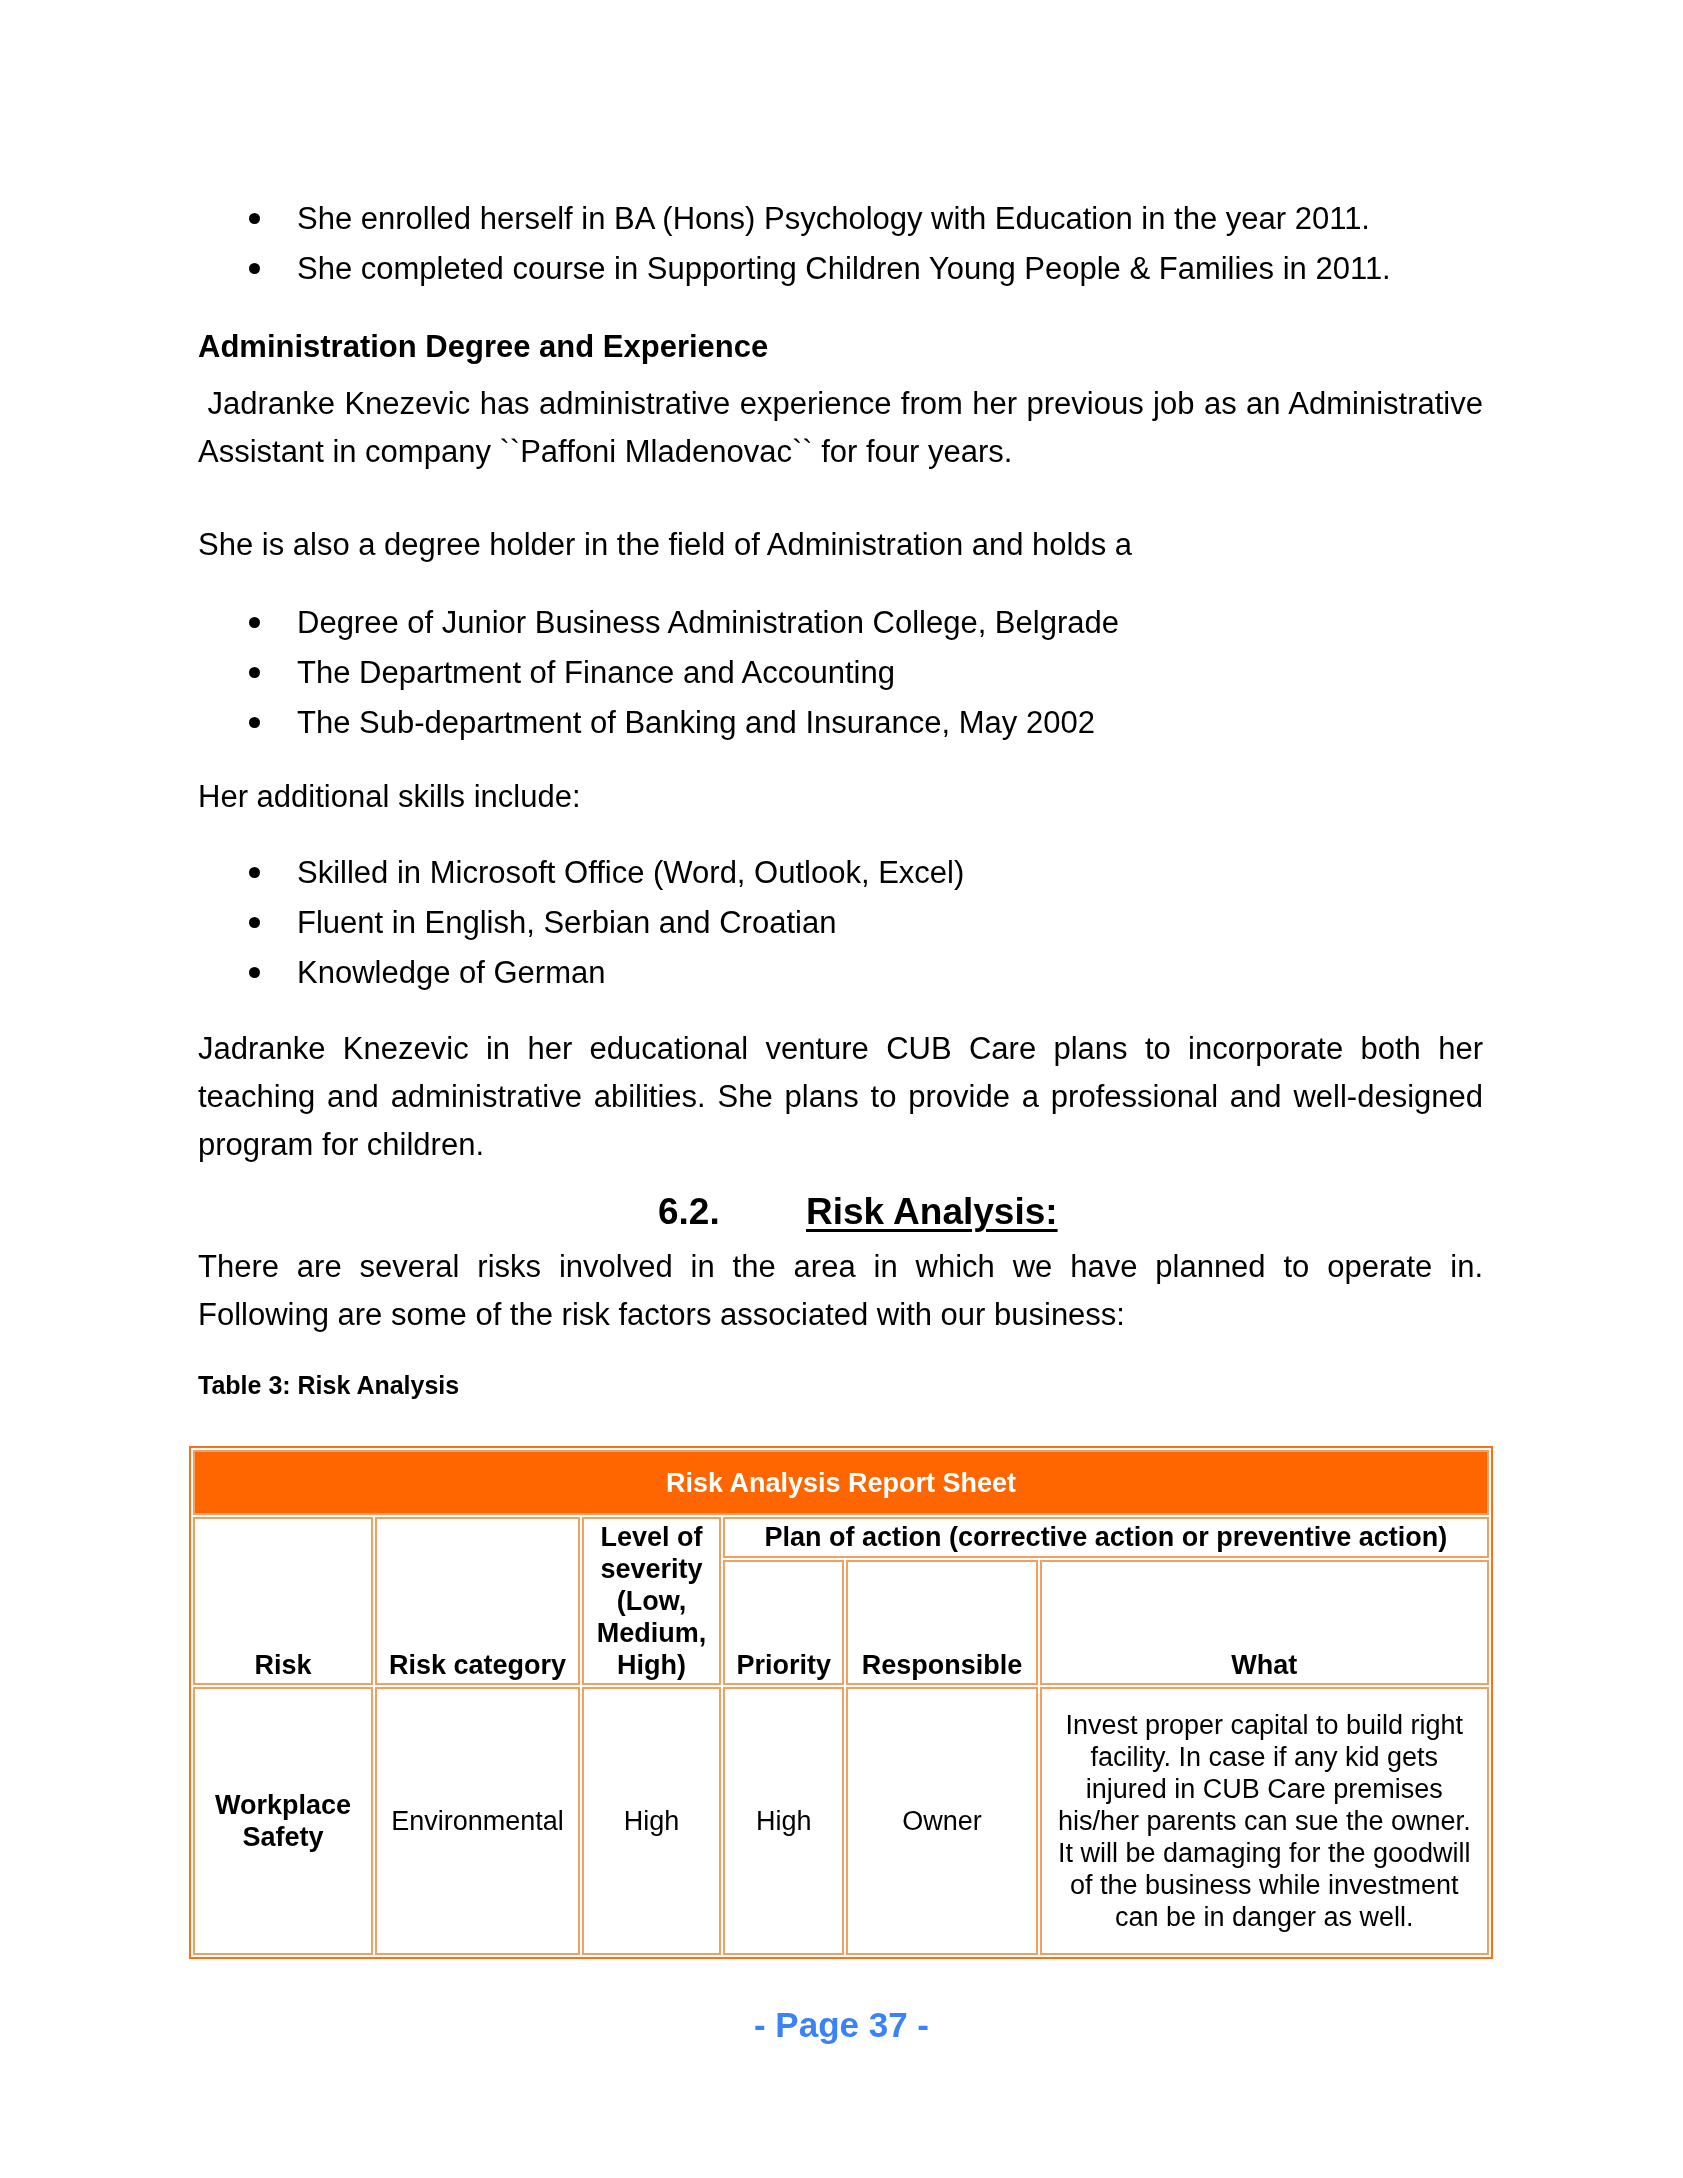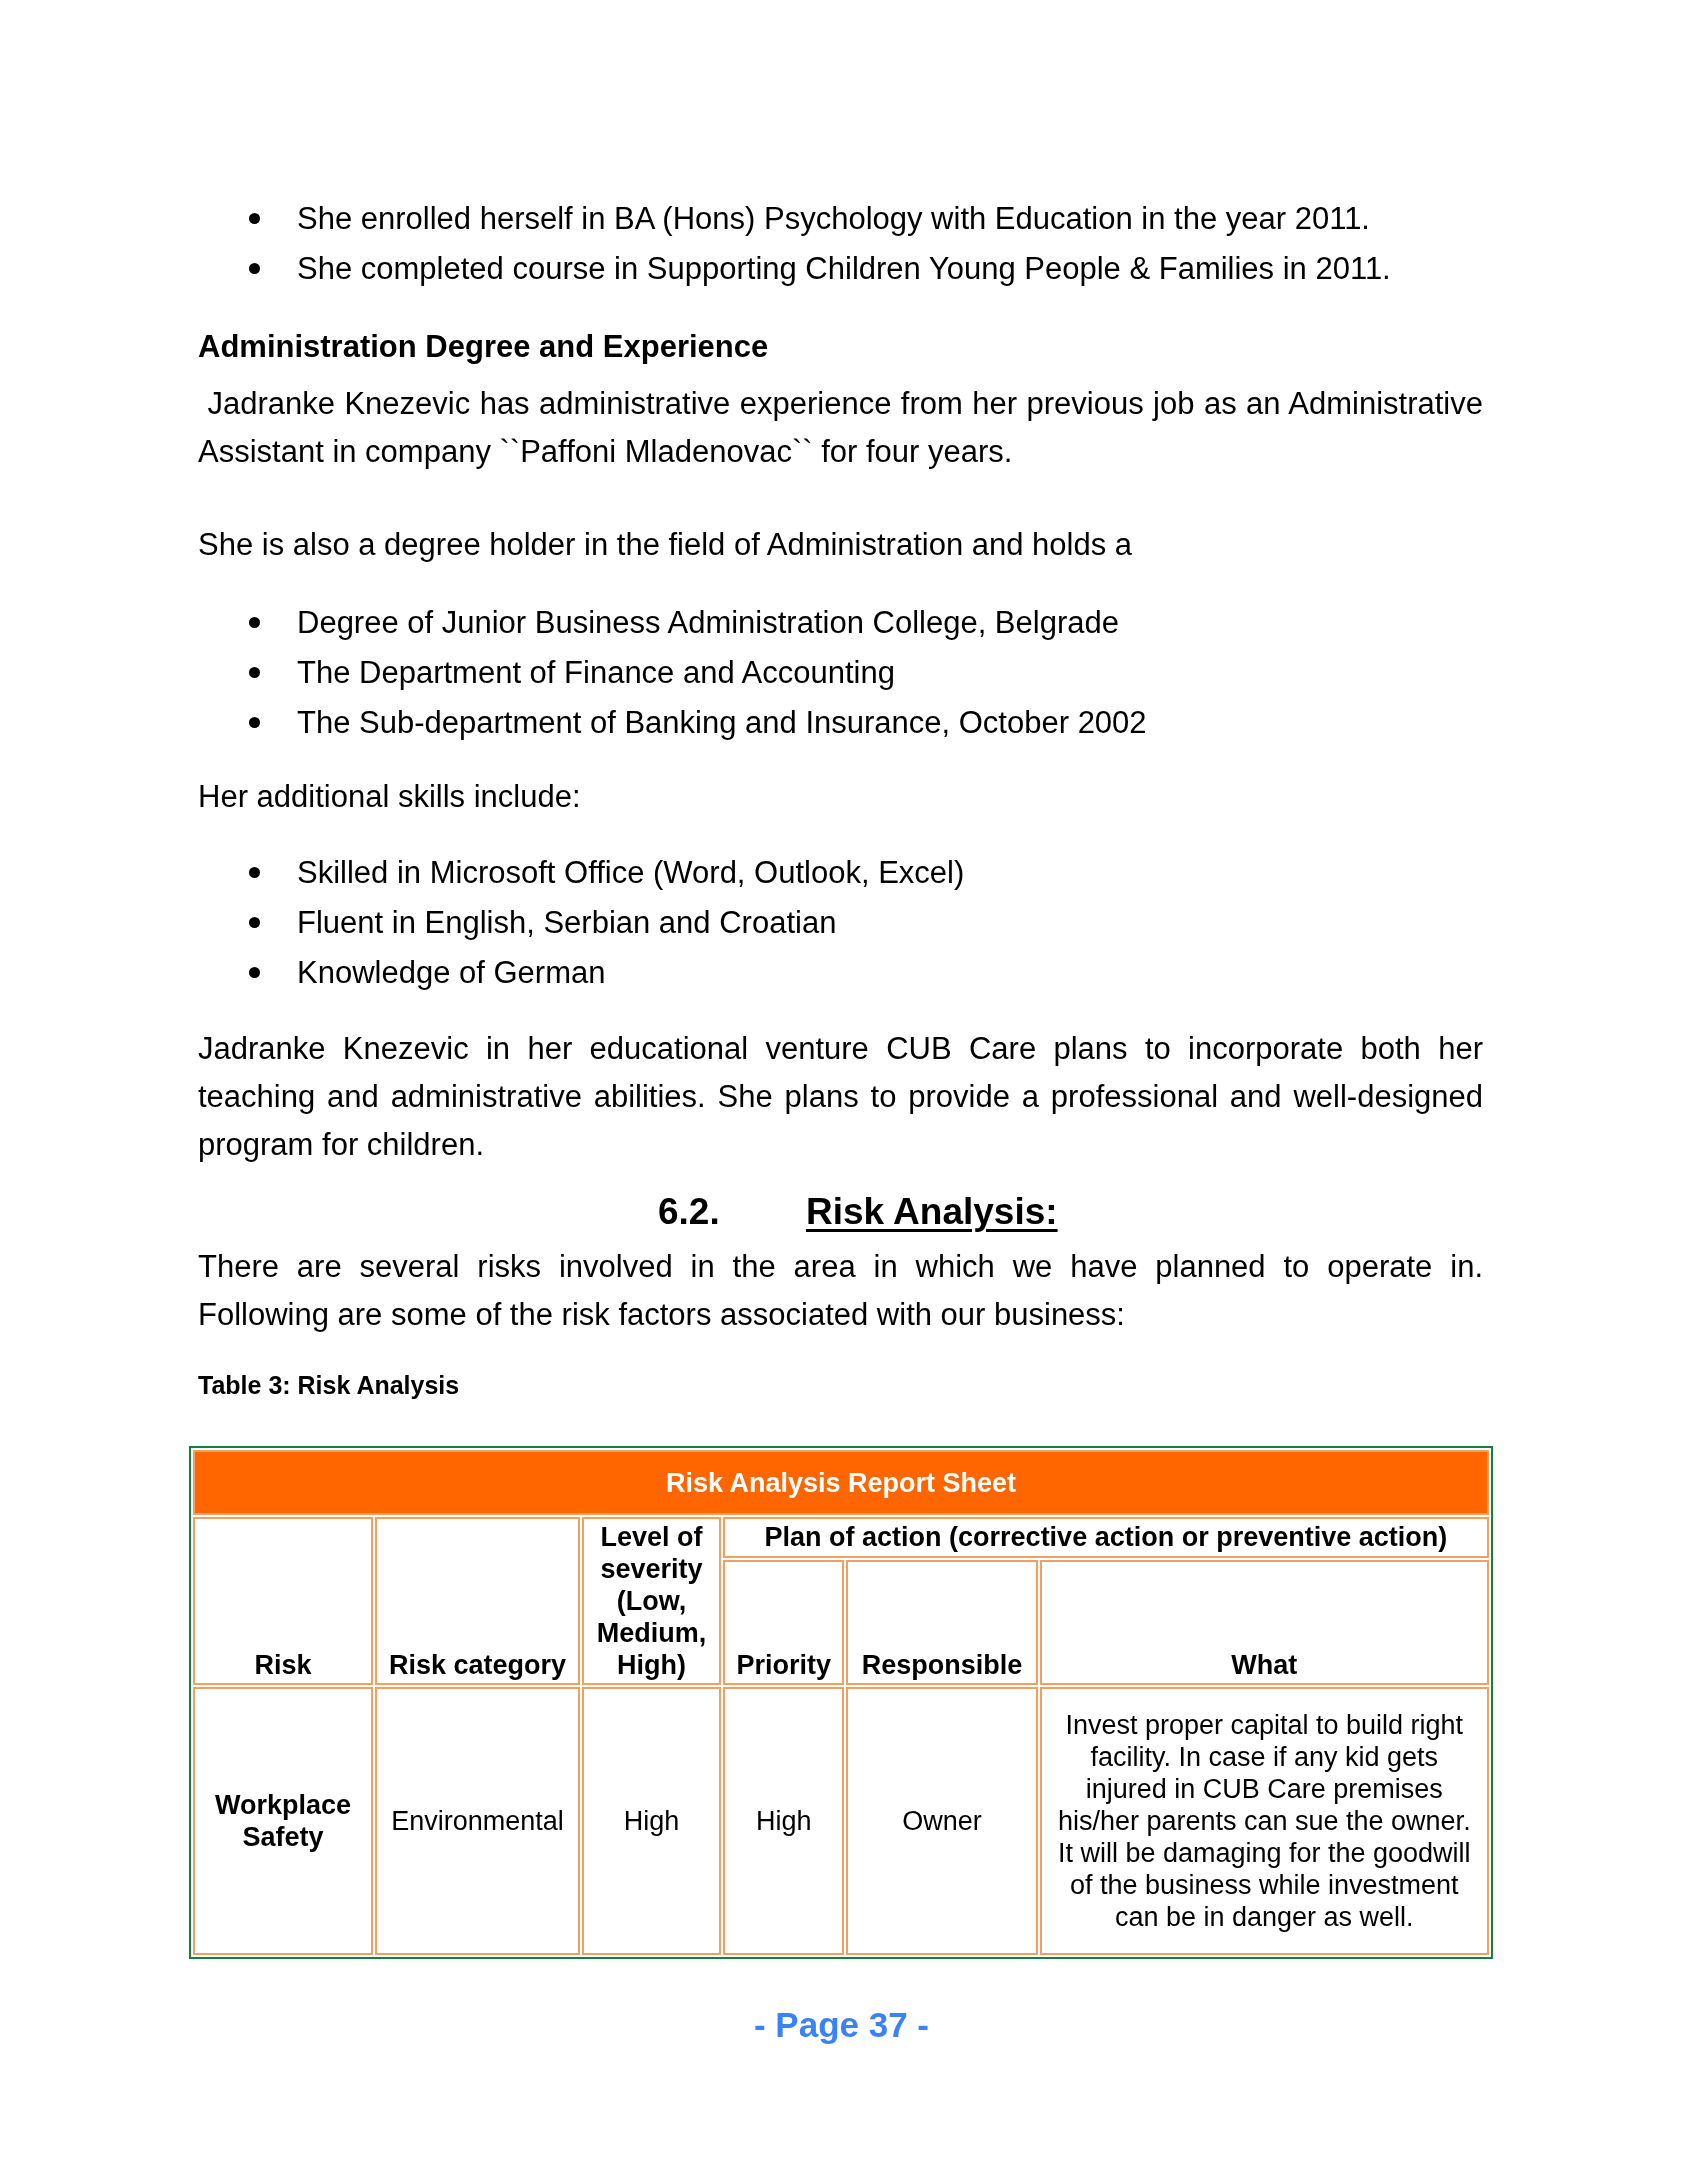--- a/index.html
+++ b/index.html
@@ -30,21 +30,21 @@
     position: absolute; left: 0; width: 1683px; top: 1188px; margin: 0;
     font-size: 37px; font-weight: bold; line-height: 48px;
   }
   .section-heading .num { position: absolute; left: 658px; }
   .section-heading .title { position: absolute; left: 806px; text-decoration: underline; text-decoration-thickness: 3px; text-underline-offset: 5px; }
   .caption { position: absolute; left: 198px; top: 1371px; font-size: 25px; font-weight: bold; margin: 0; }
 
   table.risk {
     position: absolute; left: 189px; top: 1446px; width: 1304px;
     border-collapse: separate; border-spacing: 2px;
-    border: 2px solid #15803d; background: #ffffff;
+    border: 2px solid #f97316; background: #ffffff;
     font-size: 27px; line-height: 32px;
   }
   table.risk td, table.risk th {
     border: 2px solid #f0a060; padding: 2px 6px; text-align: center;
   }
   table.risk th { font-weight: bold; vertical-align: bottom; }
   table.risk .title-cell {
     background: #ff6600; color: #ffffff; font-weight: bold; height: 57px;
     vertical-align: middle; font-size: 27px;
   }
@@ -69,21 +69,21 @@
 
   <h3 class="subhead" style="top:327px;">Administration Degree and Experience</h3>
 
   <p class="body-text justify" style="top:380px; white-space: pre-wrap;"> Jadranke Knezevic has administrative experience from her previous job as an Administrative Assistant in company ``Paffoni Mladenovac`` for four years.</p>
 
   <p class="body-text" style="top:521px;">She is also a degree holder in the field of Administration and holds a</p>
 
   <ul class="bullets" style="top:598px;">
     <li><span class="dot"></span><span>Degree of Junior Business Administration College, Belgrade</span></li>
     <li><span class="dot"></span><span>The Department of Finance and Accounting</span></li>
-    <li><span class="dot"></span><span>The Sub-department of Banking and Insurance, October 2002</span></li>
+    <li><span class="dot"></span><span>The Sub-department of Banking and Insurance, May 2002</span></li>
   </ul>
 
   <p class="body-text" style="top:773px;">Her additional skills include:</p>
 
   <ul class="bullets" style="top:848px;">
     <li><span class="dot"></span><span>Skilled in Microsoft Office (Word, Outlook, Excel)</span></li>
     <li><span class="dot"></span><span>Fluent in English, Serbian and Croatian</span></li>
     <li><span class="dot"></span><span>Knowledge of German</span></li>
   </ul>
 

